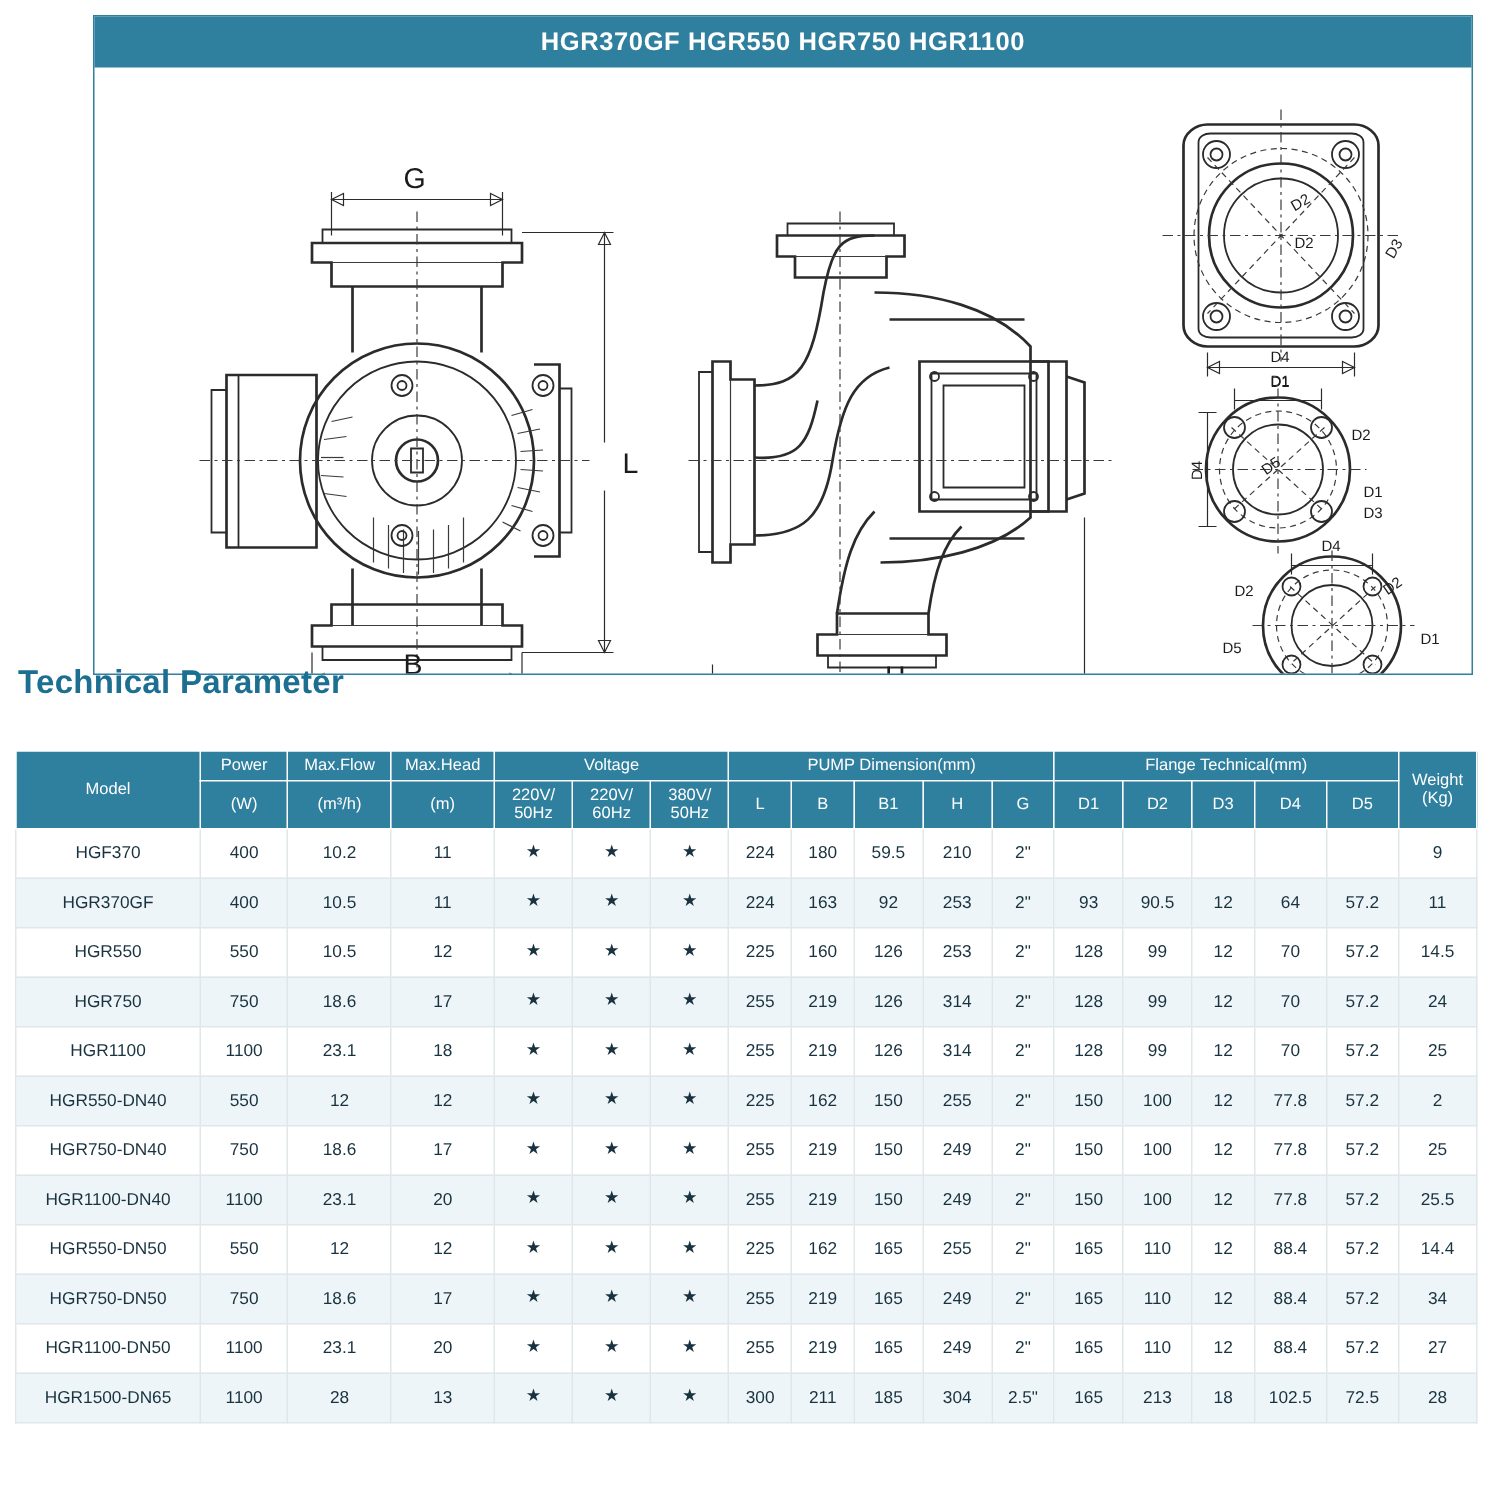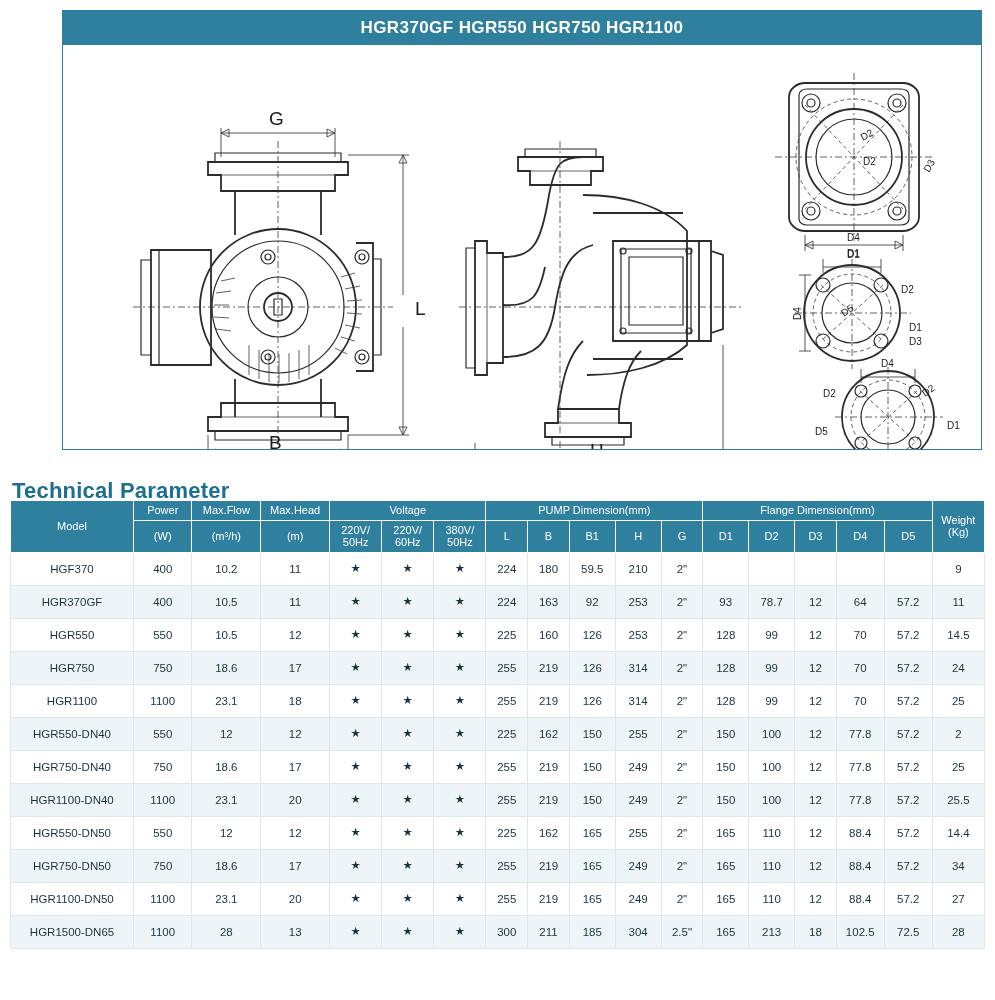--- a/index.html
+++ b/index.html
@@ -31,21 +31,21 @@
   .ln2{stroke:#2b2b2b;stroke-width:1.8;fill:none;}
   .lnthin{stroke:#3a3a3a;stroke-width:0.8;fill:none;}
   .dim{stroke:#2b2b2b;stroke-width:0.8;fill:none;}
   .dash{stroke:#3a3a3a;stroke-width:0.8;fill:none;stroke-dasharray:7 3 2 3;}
   .dash2{stroke:#3a3a3a;stroke-width:0.8;fill:none;stroke-dasharray:4 3;}
   .lbl{font-family:"Liberation Sans",sans-serif;font-size:19px;fill:#1b1b1b;}
   .lblsm{font-family:"Liberation Sans",sans-serif;font-size:10px;fill:#1b1b1b;}
 
   
   .section-title{
-    position:absolute;left:12px;top:478px;
+    position:absolute;left:12px;top:442px;
     font-size:22px;font-weight:bold;color:#1c6f91;
     letter-spacing:.2px;
   }
 
   
   .tbl-wrap{position:absolute;left:10px;top:500px;width:975px;}
   table.spec{
     border-collapse:collapse;width:975px;
     font-size:11.5px;
     table-layout:fixed;
@@ -311,21 +311,21 @@
         <col style="width:50px">
       </colgroup>
       <thead>
         <tr>
           <th rowspan="2">Model</th>
           <th>Power</th>
           <th>Max.Flow</th>
           <th>Max.Head</th>
           <th colspan="3">Voltage</th>
           <th colspan="5">PUMP Dimension(mm)</th>
-          <th colspan="5">Flange Dimension(mm)</th>
+          <th colspan="5">Flange Technical(mm)</th>
           <th rowspan="2">Weight (Kg)</th>
         </tr>
         <tr>
           <th>(W)</th>
           <th>(m³/h)</th>
           <th>(m)</th>
           <th>220V/ 50Hz</th>
           <th>220V/ 60Hz</th>
           <th>380V/ 50Hz</th>
           <th>L</th>
@@ -368,21 +368,21 @@
             <td>11</td>
             <td class="star">★</td>
             <td class="star">★</td>
             <td class="star">★</td>
             <td>224</td>
             <td>163</td>
             <td>92</td>
             <td>253</td>
             <td>2"</td>
             <td>93</td>
-            <td>78.7</td>
+            <td>90.5</td>
             <td>12</td>
             <td>64</td>
             <td>57.2</td>
             <td>11</td>
           </tr>
           <tr class="odd">
             <td class="model">HGR550</td>
             <td>550</td>
             <td>10.5</td>
             <td>12</td>

